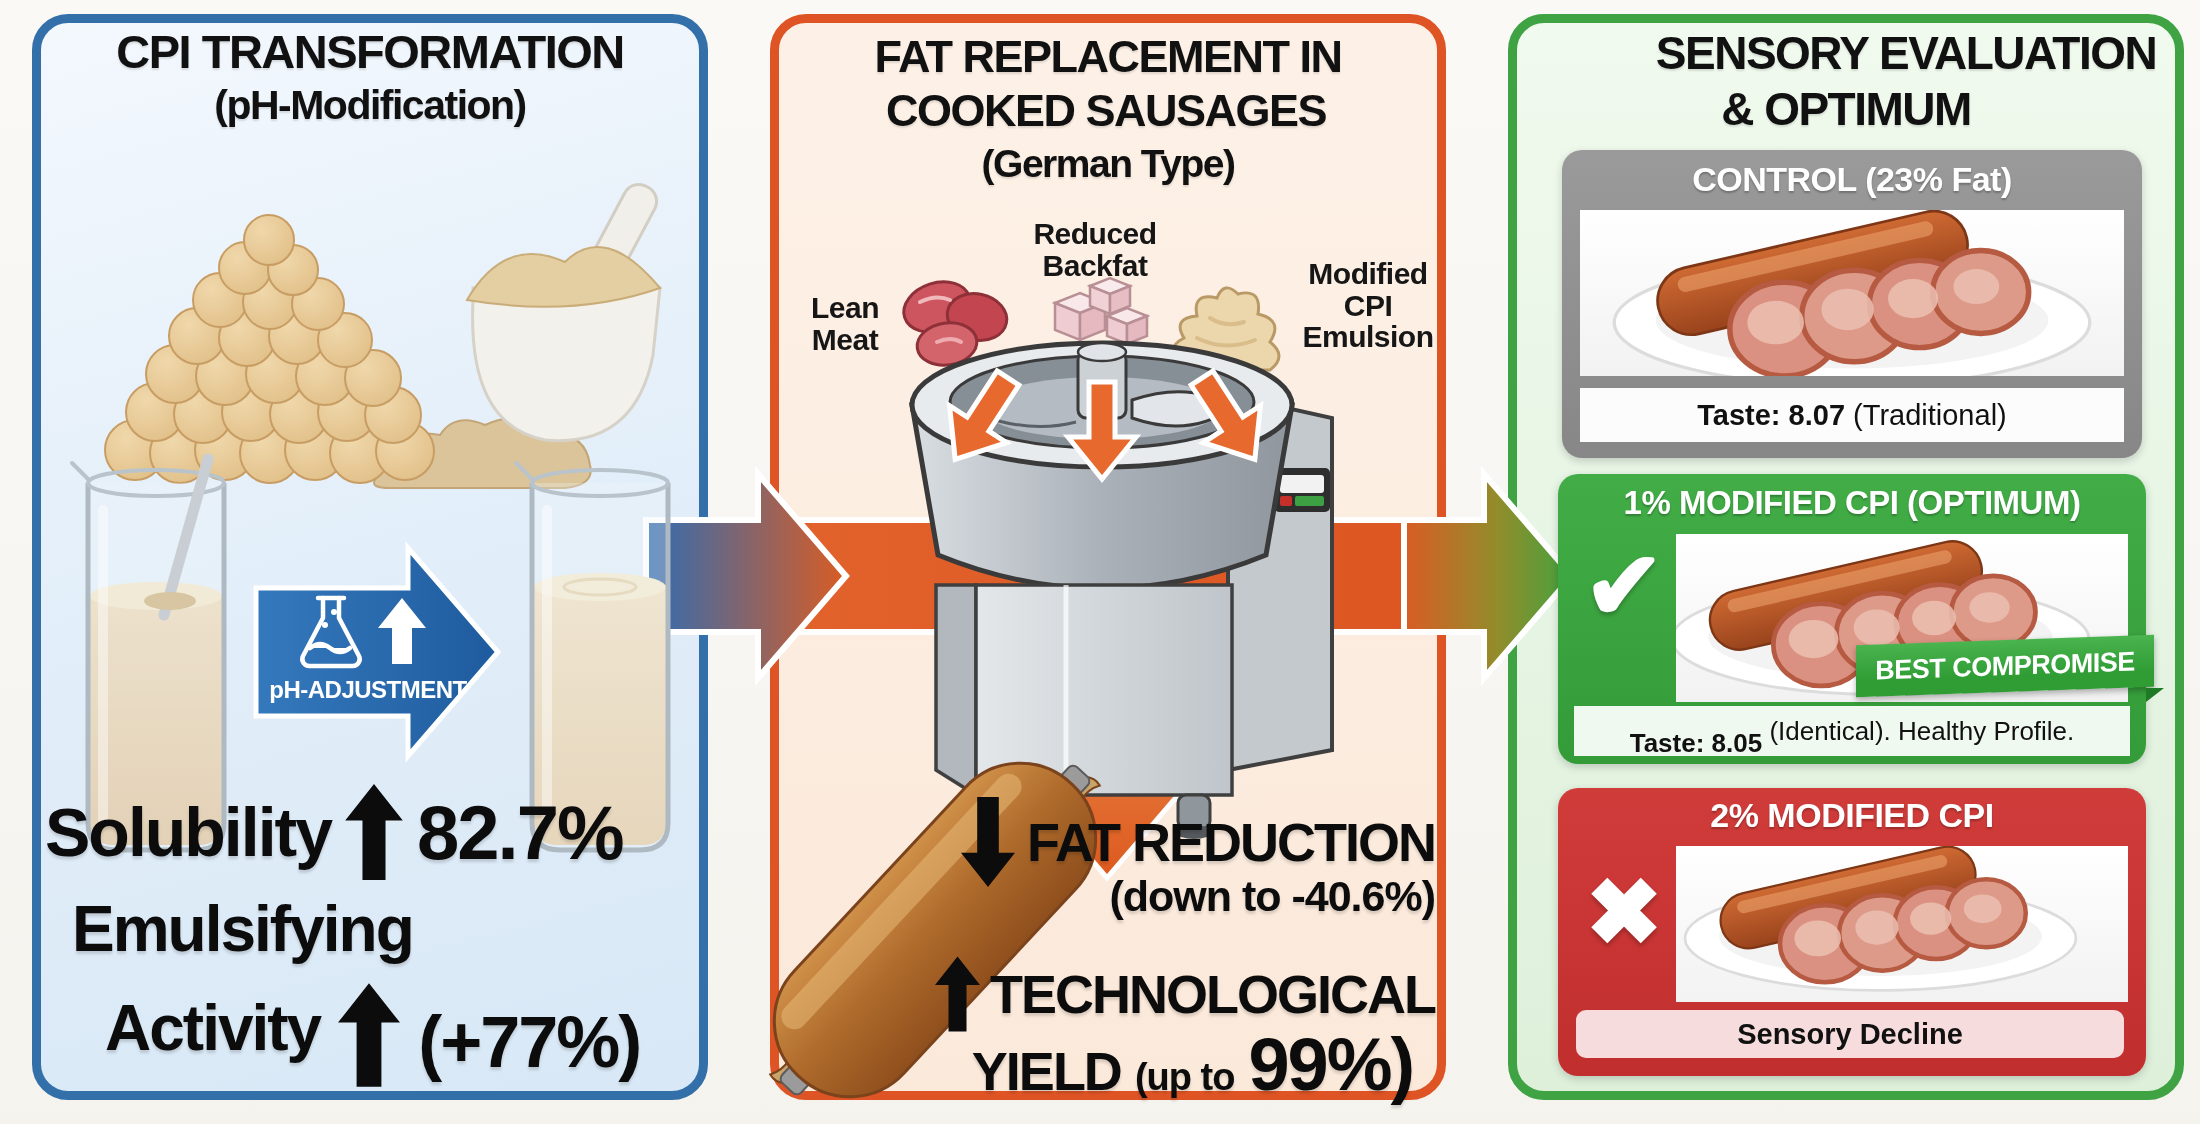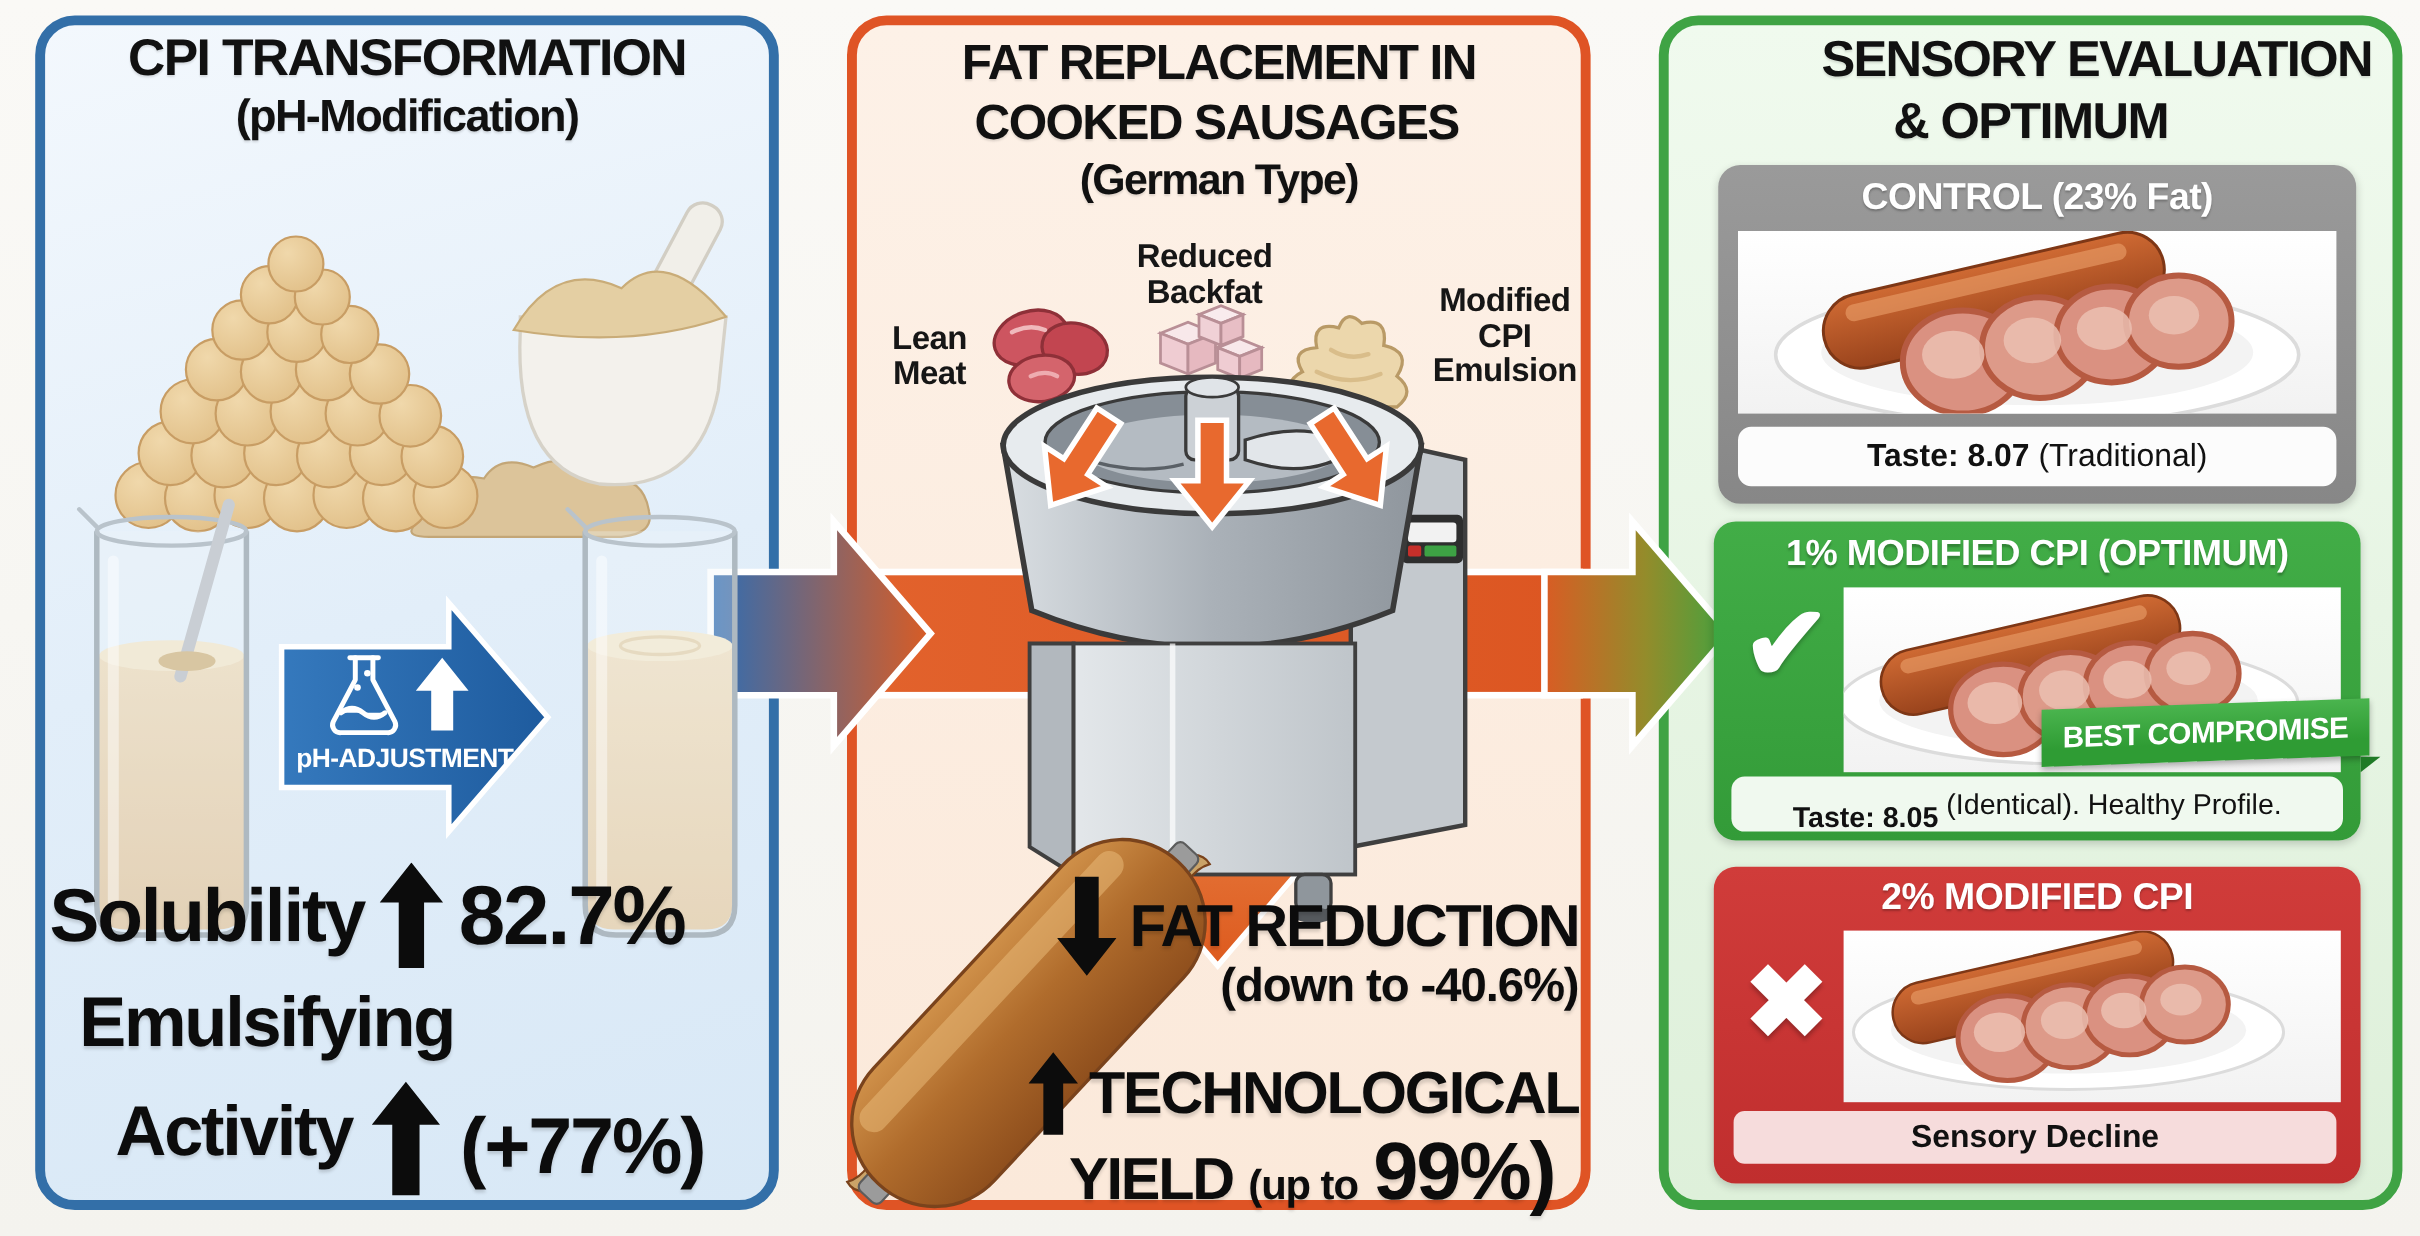--- a/index.html
+++ b/index.html
@@ -13,21 +13,21 @@
   .ptitle{font-weight:700;color:#111;text-align:center;letter-spacing:-1.5px;line-height:1.04;
           text-shadow:0 2px 2px rgba(0,0,0,0.12);}
   .z2{z-index:2;} .z3{z-index:3;} .z4{z-index:4;}
   svg{display:block;}
   .lbl{font-weight:700;color:#161616;text-align:center;line-height:1.05;letter-spacing:-0.5px;}
   .bigstat{font-weight:700;color:#0c0c0c;letter-spacing:-2px;text-shadow:0 3px 3px rgba(0,0,0,0.15);}
   .card{position:absolute;border-radius:20px;box-shadow:0 3px 8px rgba(0,0,0,0.18);}
   .card-header{position:absolute;width:100%;text-align:center;color:#fff;font-weight:700;letter-spacing:-0.5px;
                text-shadow:0 2px 2px rgba(0,0,0,0.25);}
   .photo{position:absolute;background:linear-gradient(180deg,#ffffff 0%,#f2f2f2 100%);overflow:hidden;}
-  .footerbar{position:absolute;border-radius:12px;display:flex;align-items:center;justify-content:center;color:#111;}
+  .footerbar{position:absolute;border-radius:0;display:flex;align-items:center;justify-content:center;color:#111;}
   .glyph{color:#fff;font-weight:700;text-shadow:0 3px 4px rgba(0,0,0,0.25);line-height:1;}
   .ribbon{position:absolute;display:flex;align-items:center;justify-content:center;color:#fff;font-weight:700;
           background:linear-gradient(180deg,#4ab44e 0%,#2f9c34 70%);transform:skewY(-2deg);
           box-shadow:0 3px 6px rgba(0,0,0,0.3);letter-spacing:-0.5px;}
 </style>
 </head>
 <body>
 
 <div id="stage">
 

